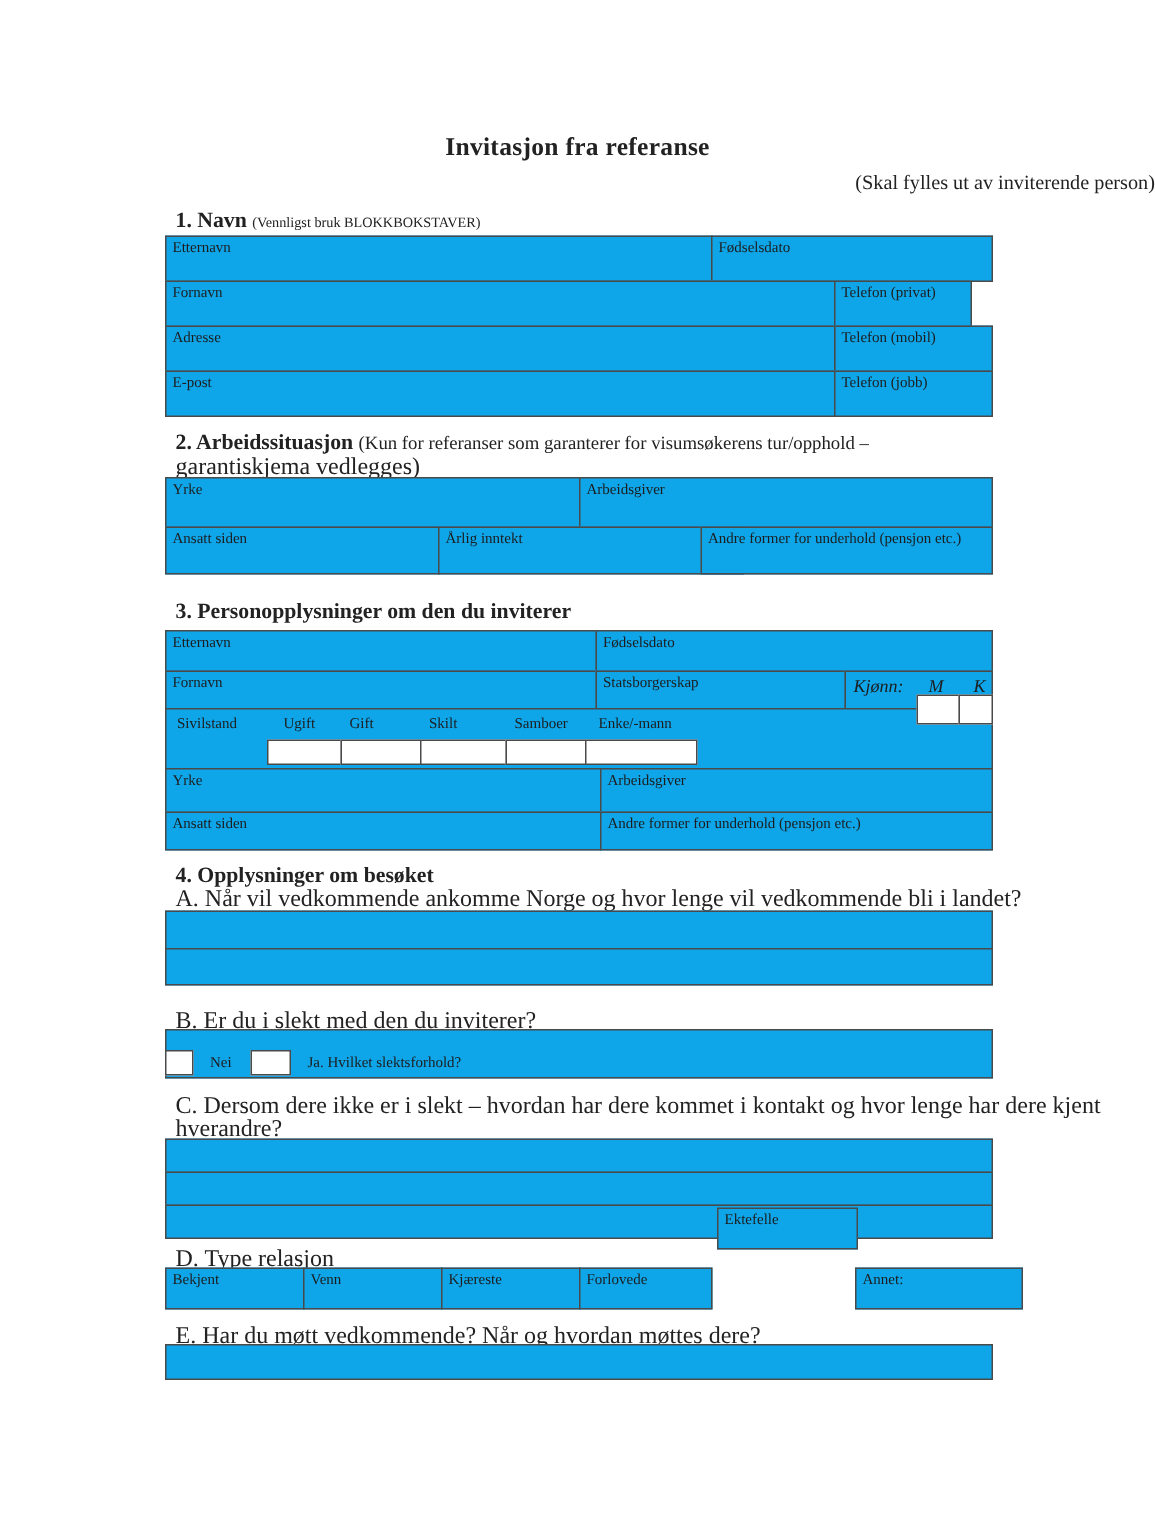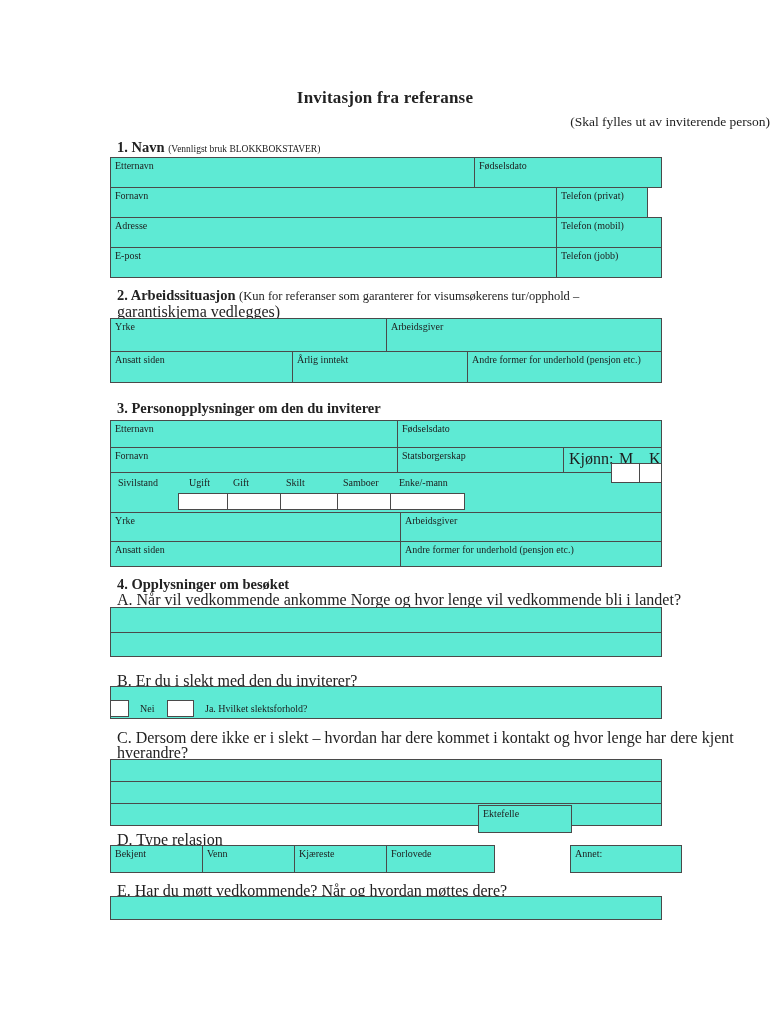--- a/index.html
+++ b/index.html
@@ -7,25 +7,25 @@
     position:relative;width:770px;height:1024px;background:#ffffff;
     font-family:"Liberation Serif","DejaVu Serif",serif;color:#222;overflow:hidden;
   }
   .title{position:absolute;left:0;top:88px;width:770px;text-align:center;
     font-size:17px;font-weight:bold;letter-spacing:.2px;}
   .subtitle{position:absolute;left:0;top:114px;width:770px;text-align:right;font-size:13.5px;}
   .sec-head{position:absolute;font-size:14.5px;font-weight:bold;white-space:nowrap;}
   .note-sm{font-size:9.5px;font-weight:normal;}
   .note-md{font-size:12.5px;font-weight:normal;}
   .qtext{position:absolute;font-size:16px;white-space:nowrap;}
-  .cell{position:absolute;border:1px solid #4a4a4a;box-sizing:border-box;background:#5eead4;}
+  .cell{position:absolute;border:1px solid #4a4a4a;box-sizing:border-box;background:#0ea5e9;}
   .lbl{position:absolute;left:4px;top:2px;font-size:10px;white-space:nowrap;color:#1d1d1d;}
   .floatlbl{position:absolute;font-size:10px;white-space:nowrap;color:#1d1d1d;}
   .chk{position:absolute;border:1px solid #4a4a4a;box-sizing:border-box;background:#fff;z-index:3;}
-  .kj-span{position:absolute;top:2px;font-size:16px;color:#1d1d1d;}
+  .kj-span{position:absolute;top:2px;font-size:12px;color:#1d1d1d;font-style:italic;}
 </style>
 </head>
 <body>
 
 <div class="page">
 
   <div class="title">Invitasjon fra referanse</div>
   <div class="subtitle">(Skal fylles ut av inviterende person)</div>
 
   <div class="sec-head" style="left:117px;top:139px">
@@ -161,21 +161,21 @@
   <div class="qtext" style="left:117px;top:831px">D. Type relasjon</div>
   <div class="cell" style="left:110px;top:845px;width:93px;height:28px">
     <span class="lbl">Bekjent</span>
   </div>
   <div class="cell" style="left:202px;top:845px;width:93px;height:28px">
     <span class="lbl">Venn</span>
   </div>
   <div class="cell" style="left:294px;top:845px;width:93px;height:28px">
     <span class="lbl">Kjæreste</span>
   </div>
-  <div class="cell" style="left:386px;top:845px;width:109px;height:28px">
+  <div class="cell" style="left:386px;top:845px;width:89px;height:28px">
     <span class="lbl">Forlovede</span>
   </div>
   <div class="cell" style="left:478px;top:805px;width:94px;height:28px">
     <span class="lbl">Ektefelle</span>
   </div>
   <div class="cell" style="left:570px;top:845px;width:112px;height:28px">
     <span class="lbl">Annet:</span>
   </div>
 
   <div class="qtext" style="left:117px;top:882px">E. Har du møtt vedkommende? Når og hvordan møttes dere?</div>

